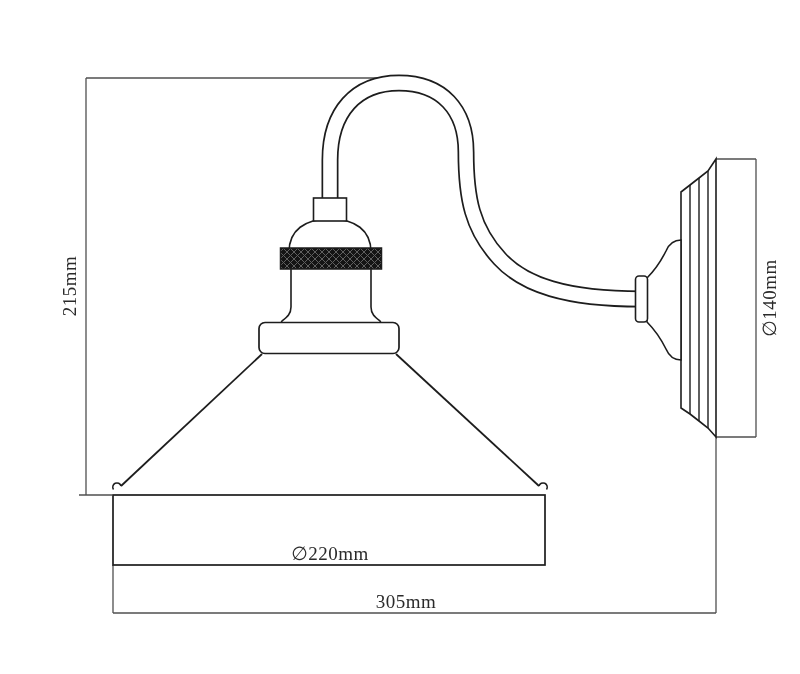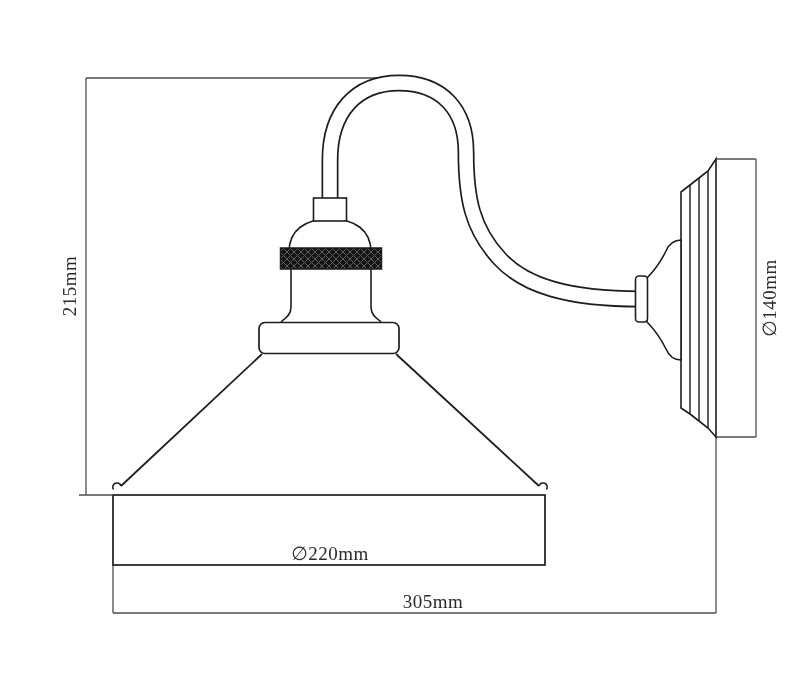--- a/index.html
+++ b/index.html
@@ -93,17 +93,17 @@
         <path d="M539,486 a4.2,4.2 0 1 1 7.5,3.5" fill="none" stroke-width="1.5"></path>
         <rect x="113" y="495" width="432" height="70" fill="#ffffff" stroke-width="1.7"></rect>
       </g>
     </g>
   </svg>
 
   <div class="dim-label vertical" style="left:20px; top:275px;">215mm</div>
 
   <div class="dim-label" style="left:280px; top:543px;">∅220mm</div>
 
-  <div class="dim-label" style="left:383px; top:591px;">305mm</div>
+  <div class="dim-label" style="left:356px; top:591px;">305mm</div>
 
   <div class="dim-label vertical" style="left:720px; top:287px;">∅140mm</div>
 
 </div>
 
 </body></html>

